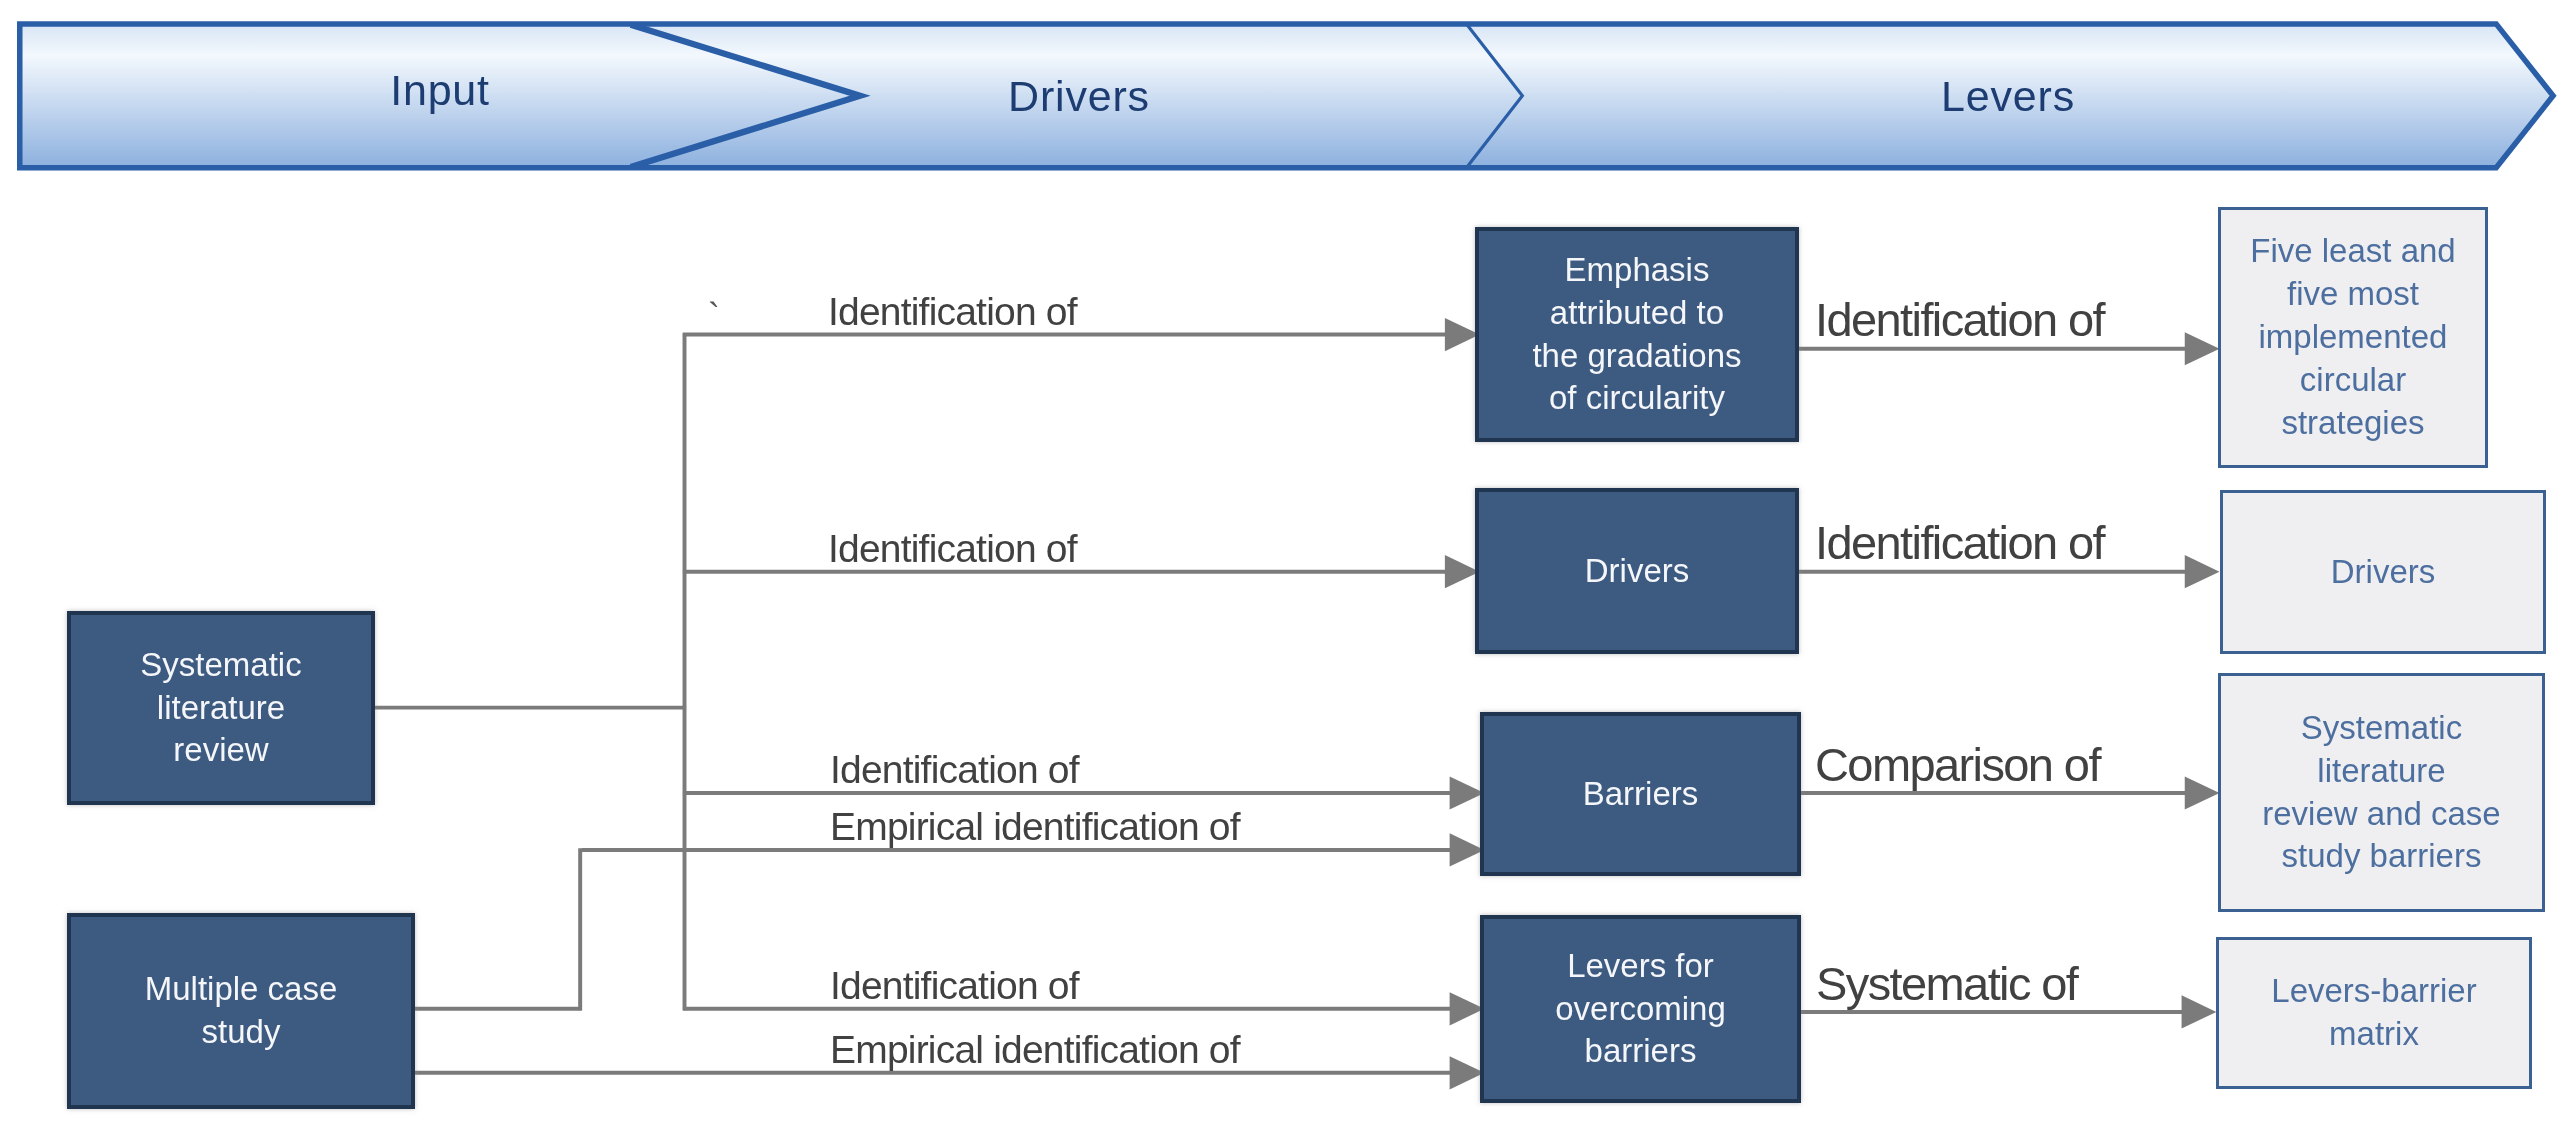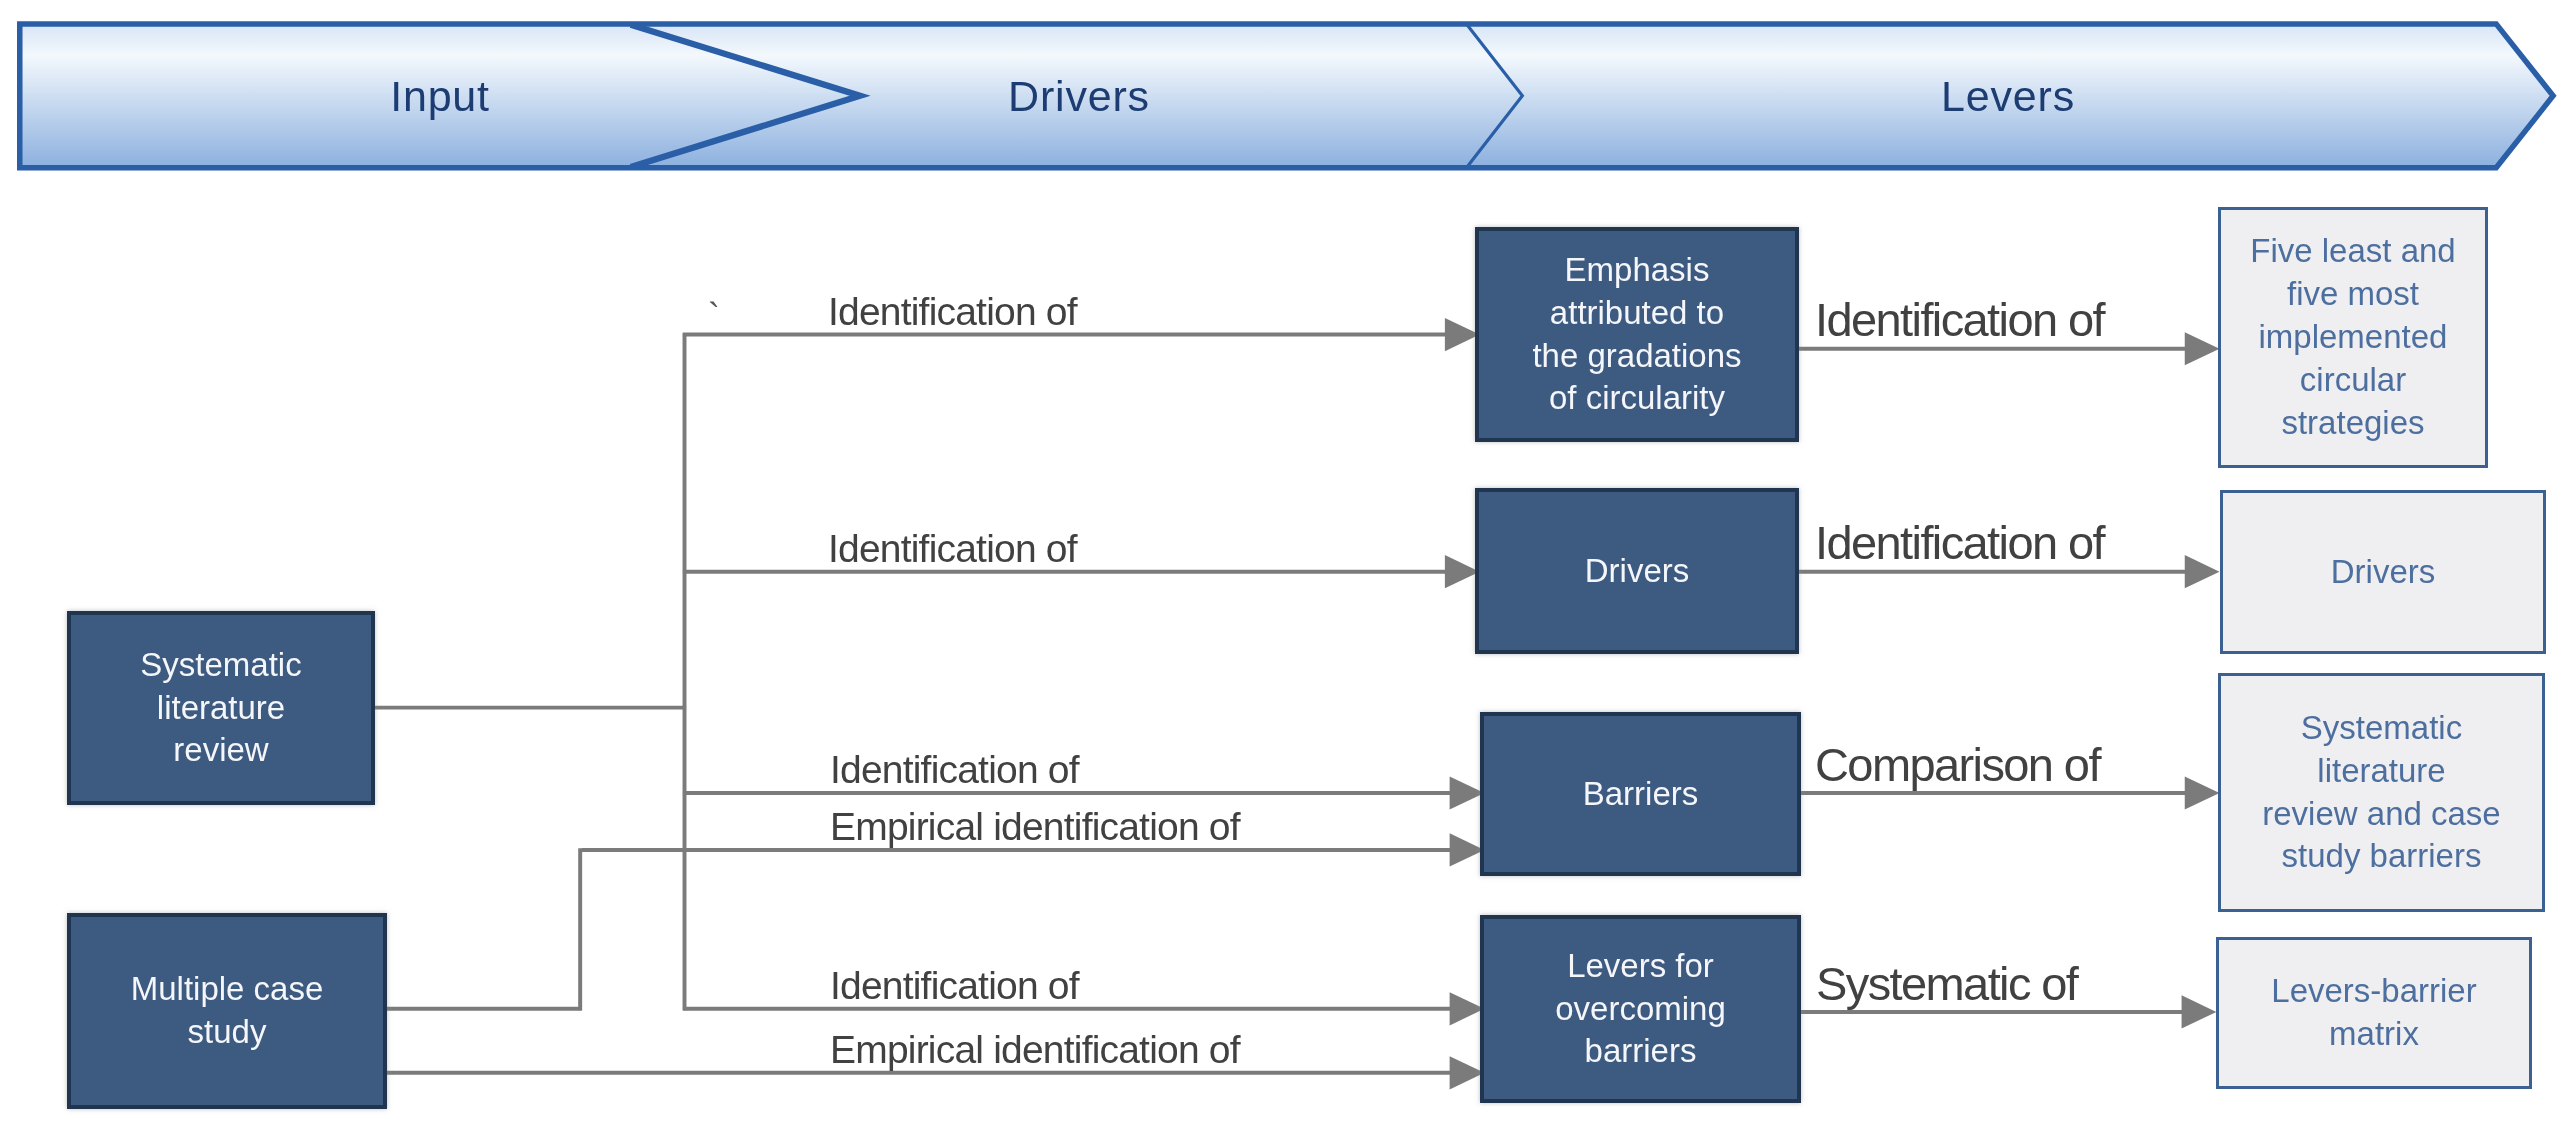--- a/index.html
+++ b/index.html
@@ -71,30 +71,30 @@
       <polygon points="1878,1075 1834,1054 1834,1096"></polygon>
       <polygon points="1878,1276 1834,1255 1834,1297"></polygon>
       <polygon points="1878,1357 1834,1336 1834,1378"></polygon>
       <polygon points="2808,441 2764,420 2764,462"></polygon>
       <polygon points="2808,723 2764,702 2764,744"></polygon>
       <polygon points="2808,1003 2764,982 2764,1024"></polygon>
       <polygon points="2804,1280 2760,1259 2760,1301"></polygon>
     </g>
   </svg>
 
-  <div class="banner-label" style="left:440px;top:96px">Input</div>
+  <div class="banner-label" style="left:440px;top:90px">Input</div>
   <div class="banner-label" style="left:1079px;top:96px">Drivers</div>
   <div class="banner-label" style="left:2008px;top:96px">Levers</div>
 
   <div class="box dark-box" style="left:67px;top:611px;width:308px;height:194px">
     <span class="box-text">Systematic
 literature
 review</span>
   </div>
-  <div class="box dark-box" style="left:67px;top:913px;width:320px;height:196px">
+  <div class="box dark-box" style="left:67px;top:913px;width:348px;height:196px">
     <span class="box-text">Multiple case
 study</span>
   </div>
 
   <div class="box dark-box" style="left:1475px;top:227px;width:324px;height:215px;padding:0 16px">
     <span class="box-text">Emphasis
 attributed to
 the gradations
 of circularity</span>
   </div>

